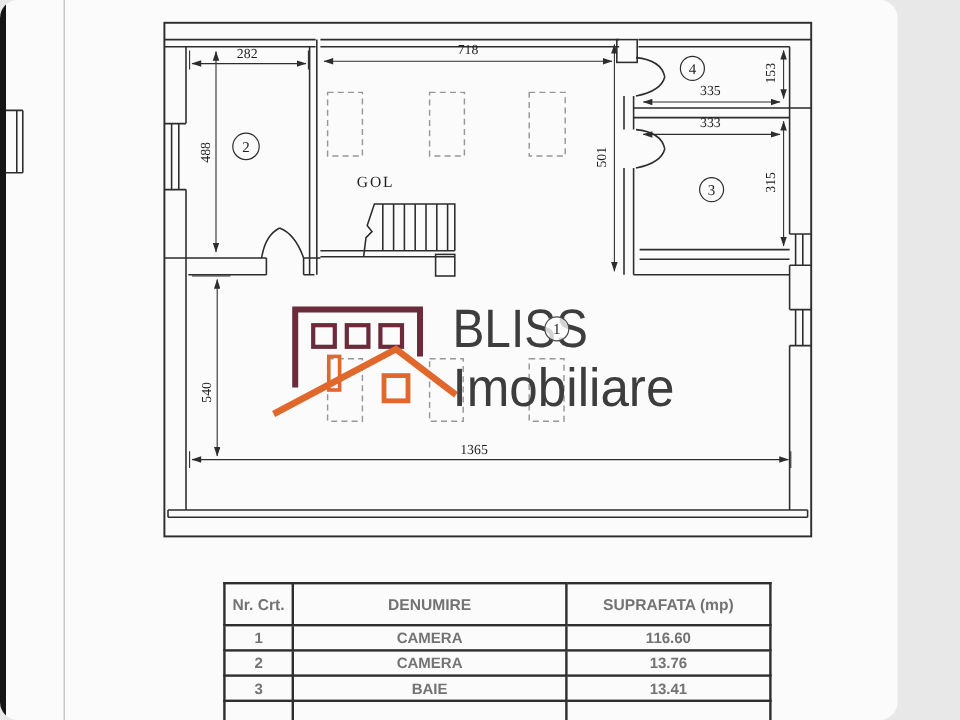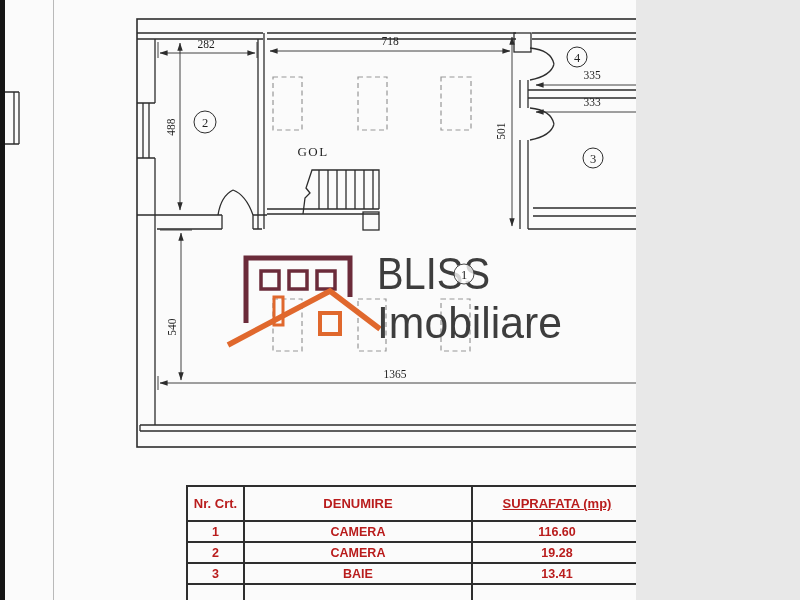--- a/index.html
+++ b/index.html
@@ -1,18 +1,18 @@
 <!DOCTYPE html>
 <html><head>
 <meta charset="utf-8">
 <style>
   html,body{margin:0;padding:0;background:#e8e8e8;}
   .page{
-    position:relative;width:636px;height:600px;overflow:hidden;
-    background:#fbfbfb;font-family:"Liberation Sans",sans-serif;
+    position:relative;width:748px;height:600px;overflow:hidden;
+    background:#fbfbfb;font-family:"Liberation Sans",sans-serif;border-radius:15px;
   }
   .letterbox{position:absolute;top:0;height:600px;background:#151515;}
   .letterbox.left{left:0;width:5px;}
   .letterbox.right{left:789px;width:11px;}
   .scanline{position:absolute;top:0;height:600px;width:1px;background:#b9b9b9;}
   .scanline.left{left:53px;}
   .scanline.right{left:753px;}
   svg.plan{position:absolute;left:0;top:0;}
   svg .wall{stroke:#2d2d2d;stroke-width:1.3;fill:none;}
   svg .boundary{stroke:#2d2d2d;stroke-width:1.6;fill:none;}
@@ -21,26 +21,26 @@
   svg .pillar{stroke:#979797;stroke-width:1.2;fill:none;stroke-dasharray:5 3.5;}
   svg .roomnum{font-family:"Liberation Serif",serif;font-size:12.5px;fill:#1f1f1f;text-anchor:middle;}
   svg .voidlabel{font-family:"Liberation Serif",serif;font-size:13px;letter-spacing:1.5px;fill:#1f1f1f;text-anchor:middle;}
   svg .brand{font-family:"Liberation Sans",sans-serif;font-weight:300;fill:#3d3d3d;}
   table.surface{
     position:absolute;left:186px;top:485px;width:449px;
     border-collapse:collapse;table-layout:fixed;
   }
   table.surface td{
     border:2px solid #2e2e2e;text-align:center;vertical-align:middle;
-    color:#b91c1c;font-weight:bold;padding:0;
+    color:#737373;font-weight:bold;padding:0;
   }
   table.surface tr.hdr td{height:33px;font-size:13px;}
   table.surface tr.row td{height:19px;font-size:12.5px;}
   table.surface tr.partial td{height:20px;}
-  .c1{width:55px;}.c2{width:226px;}.c3{width:168px;text-decoration:underline;}
+  .c1{width:55px;}.c2{width:226px;}.c3{width:168px;}
 </style>
 </head>
 <body>
 
 <div class="page">
 
   <div class="letterbox left"></div>
   <div class="letterbox right"></div>
   <div class="scanline left"></div>
   <div class="scanline right"></div>
@@ -194,21 +194,21 @@
       <td class="c3">SUPRAFATA (mp)</td>
     </tr>
     <tr class="row">
       <td>1</td>
       <td>CAMERA</td>
       <td>116.60</td>
     </tr>
     <tr class="row">
       <td>2</td>
       <td>CAMERA</td>
-      <td>19.28</td>
+      <td>13.76</td>
     </tr>
     <tr class="row">
       <td>3</td>
       <td>BAIE</td>
       <td>13.41</td>
     </tr>
     <tr class="partial">
       <td></td>
       <td></td>
       <td></td>

